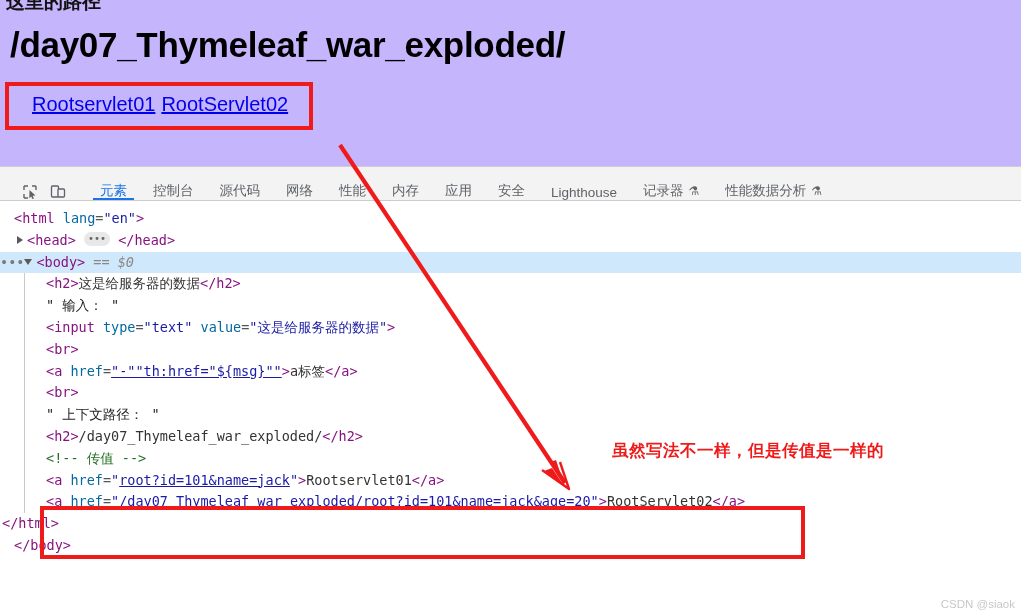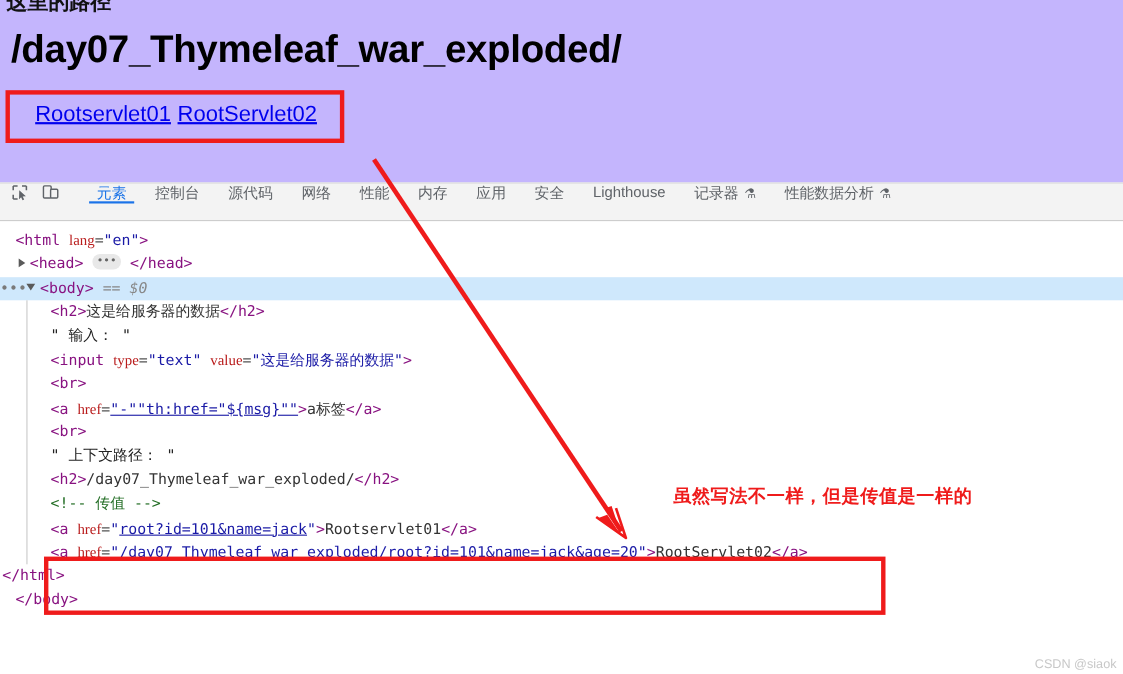--- a/index.html
+++ b/index.html
@@ -100,22 +100,22 @@
     height: 447px;
     background: #ffffff;
     border-top: 1px solid #cfcfcf;
   }
   #devtools-toolbar {
     position: relative;
     height: 34px;
     background: #f3f3f3;
     border-bottom: 1px solid #cdcdcd;
     display: flex;
-    align-items: flex-start;
-    padding-left: 4px;
+    align-items: flex-end;
+    padding-left: 16px;
     box-sizing: border-box;
   }
   .tool-icon-btn {
     width: 28px;
     display: flex;
     align-items: center;
     justify-content: center;
     cursor: pointer;
   }
   .toolbar-sep {
@@ -167,21 +167,21 @@
     height: 21.8px;
     white-space: nowrap;
   }
   .node.sel {
     background: #cfe8fc;
   }
   .ind0 { padding-left: 14px; }
   .ind2 { padding-left: 46px; }
   .tagpunct { color: #881280; }
   .tagname  { color: #881280; }
-  .attrname { color: #b91c1c; font-family: Liberation Serif, serif; }
+  .attrname { color: #0369a1; }
   .attrval  { color: #1a1aa6; }
   .attrval a { color: #1a1aa6; text-decoration: underline; }
   .txt      { color: #333333; }
   .comment  { color: #236e25; margin-top: 36px; }
   .doctype  { color: #8f8f8f; }
   .dollar   { color: #888; font-style: italic; }
   .eq       { color: #555; }
   .strtext  { color: #222; }
 
   .arrow-collapsed, .arrow-expanded {

